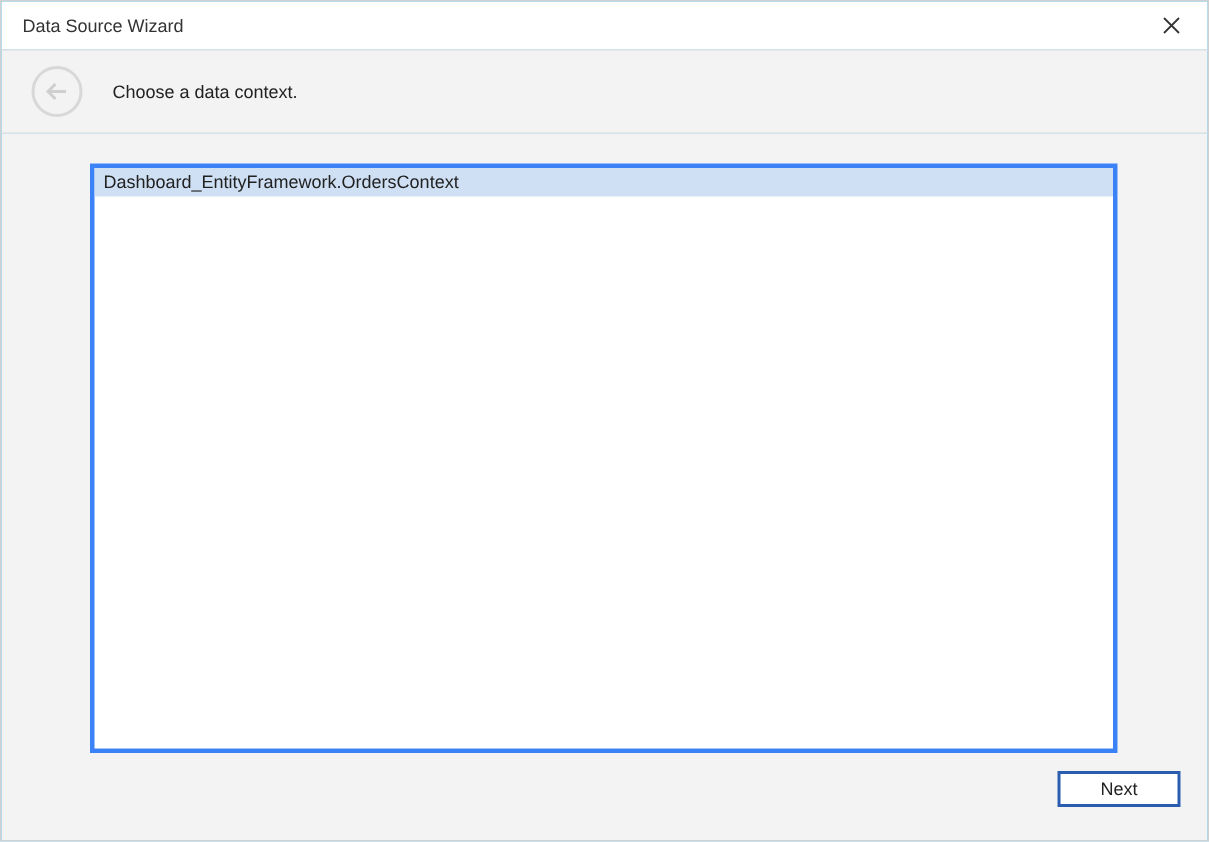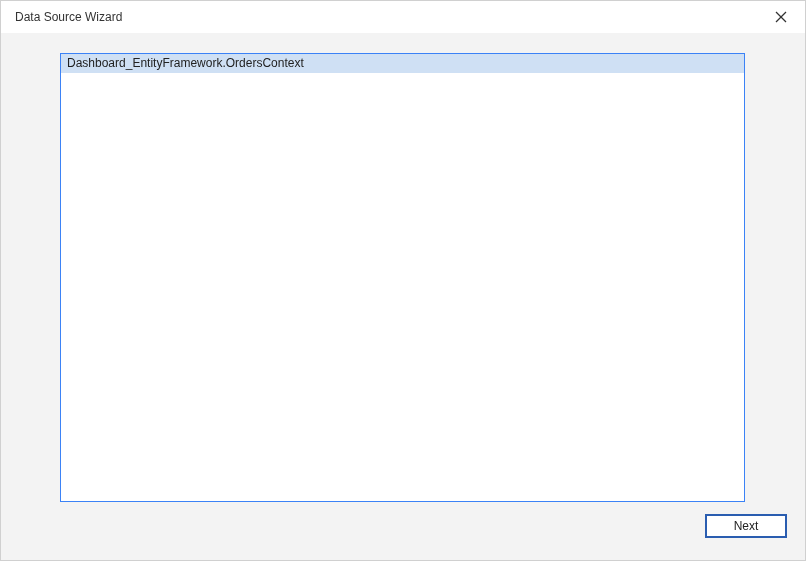--- a/index.html
+++ b/index.html
@@ -69,21 +69,21 @@
 
     .content {
       flex: 1;
       background: #f3f3f3;
       padding: 20px 60px 12px 59px;
       display: flex;
     }
     .listbox {
       flex: 1;
       background: #fff;
-      border: 1px solid #3b82f6;
+      border: 3px solid #3b82f6;
       overflow: auto;
     }
     .list-item {
       padding: 2px 6px 3px 6px;
       font-size: 12px;
       color: #222;
       cursor: default;
     }
     .list-item.selected {
       background: #cfe0f4;
@@ -128,20 +128,29 @@
   <div class="titlebar">
     <span class="titlebar-title">Data Source Wizard</span>
     <div class="close-btn">
       <svg width="12" height="12" viewBox="0 0 12 12">
         <line x1="1" y1="1" x2="11" y2="11" stroke="#333" stroke-width="1.2"></line>
         <line x1="11" y1="1" x2="1" y2="11" stroke="#333" stroke-width="1.2"></line>
       </svg>
     </div>
   </div>
 
+  <div class="header">
+    <div class="back-btn">
+      <svg width="16" height="14" viewBox="0 0 16 14">
+        <line x1="14" y1="7" x2="2" y2="7" stroke="#cfcfcf" stroke-width="2"></line>
+        <polyline points="7,2 2,7 7,12" fill="none" stroke="#cfcfcf" stroke-width="2"></polyline>
+      </svg>
+    </div>
+    <span class="header-text">Choose a data context.</span>
+  </div>
 
   <div class="content">
     <div class="listbox">
       <div class="list-item selected">Dashboard_EntityFramework.OrdersContext</div>
     </div>
   </div>
 
   <div class="footer">
     <div class="btn btn-primary">Next</div>
   </div>

